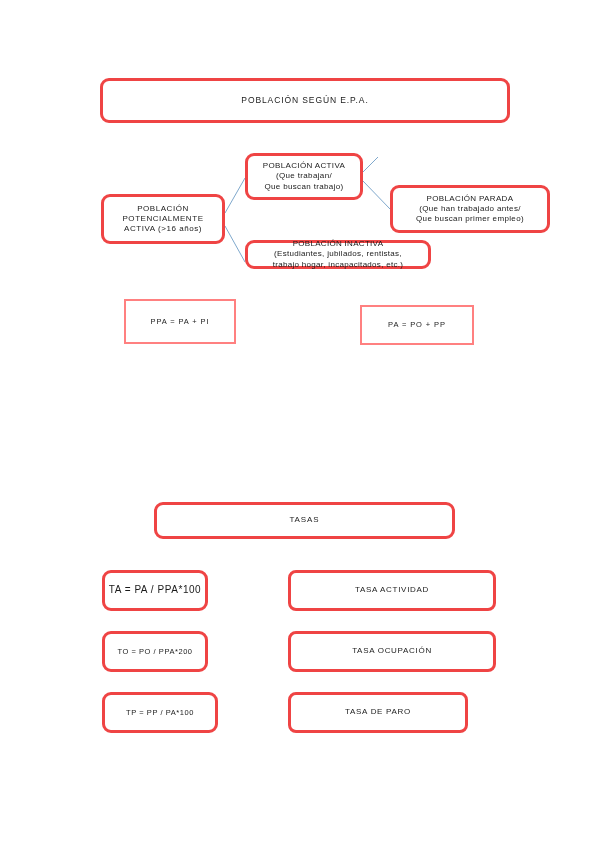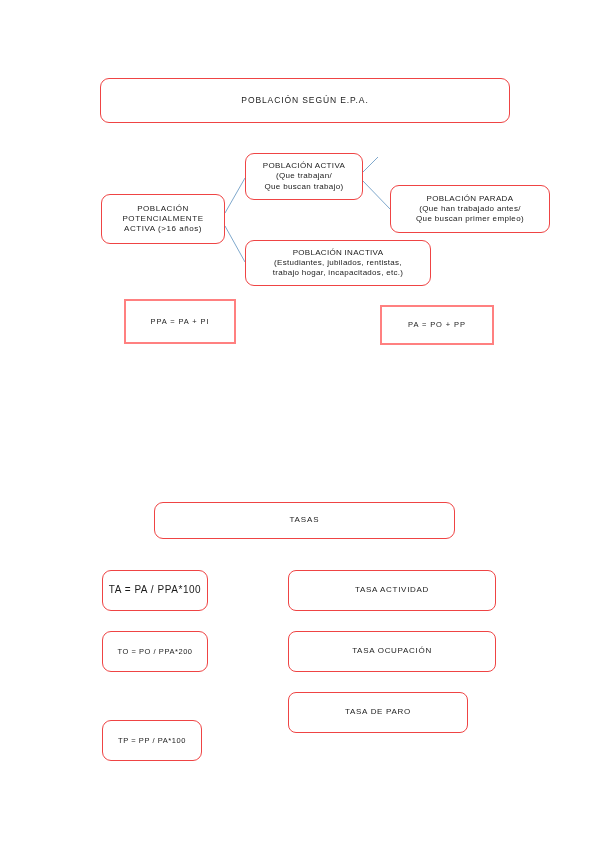--- a/index.html
+++ b/index.html
@@ -34,21 +34,21 @@
   }
 
   .box {
     position: absolute;
     box-sizing: border-box;
     display: flex;
     align-items: center;
     justify-content: center;
     text-align: center;
     background: #ffffff;
-    border: 1px solid #ef4444;
+    border: 3px solid #ef4444;
     line-height: 1.28;
     letter-spacing: 0.2px;
     white-space: pre-line;
   }
 
   .box.round {
     border-radius: 9px;
   }
 
   .box.sq {
@@ -60,30 +60,30 @@
     border-radius: 0;
   }
 
   
   .b-title      { left: 100px; top:  78px; width: 410px; height: 45px; font-size: 8.5px; letter-spacing: 0.9px; }
 
   .b-ppa        { left: 101px; top: 194px; width: 124px; height: 50px; font-size: 8px;  letter-spacing: 0.55px; }
   .b-activa     { left: 245px; top: 153px; width: 118px; height: 47px; font-size: 8px;  letter-spacing: 0.35px; }
   .b-ocupada    { left: 378px; top: 138px; width: 136px; height: 38px; font-size: 8px;  letter-spacing: 0.35px; }
   .b-parada     { left: 390px; top: 185px; width: 160px; height: 48px; font-size: 8px;  letter-spacing: 0.35px; }
-  .b-inactiva   { left: 245px; top: 240px; width: 186px; height: 46px; font-size: 8px;  letter-spacing: 0.3px; }
+  .b-inactiva   { left: 245px; top: 240px; width: 186px; height: 29px; font-size: 8px;  letter-spacing: 0.3px; }
 
   .b-f-ppa      { left: 124px; top: 299px; width: 112px; height: 45px; font-size: 7.5px; letter-spacing: 0.9px; }
-  .b-f-pa       { left: 380px; top: 305px; width: 114px; height: 40px; font-size: 7.5px; letter-spacing: 0.9px; text-align: right; }
+  .b-f-pa       { left: 360px; top: 305px; width: 114px; height: 40px; font-size: 7.5px; letter-spacing: 0.9px; text-align: right; }
 
   .b-tasas      { left: 154px; top: 502px; width: 301px; height: 37px; font-size: 8px;  letter-spacing: 0.9px; }
 
   .b-ta         { left: 102px; top: 570px; width: 106px; height: 41px; font-size: 10px; letter-spacing: 0.55px; }
   .b-to         { left: 102px; top: 631px; width: 106px; height: 41px; font-size: 7.5px; letter-spacing: 0.55px; }
-  .b-tp         { left: 102px; top: 692px; width: 100px; height: 41px; font-size: 7.5px; letter-spacing: 0.55px; margin-top: 28px; }
+  .b-tp         { left: 102px; top: 692px; width: 116px; height: 41px; font-size: 7.5px; letter-spacing: 0.55px; }
 
   .b-lbl-ta     { left: 288px; top: 570px; width: 208px; height: 41px; font-size: 8px;  letter-spacing: 0.7px; }
   .b-lbl-to     { left: 288px; top: 631px; width: 208px; height: 41px; font-size: 8px;  letter-spacing: 0.7px; }
   .b-lbl-tp     { left: 288px; top: 692px; width: 180px; height: 41px; font-size: 8px;  letter-spacing: 0.7px; }
 </style>
 </head>
 <body>
 
 <div id="page">
 

